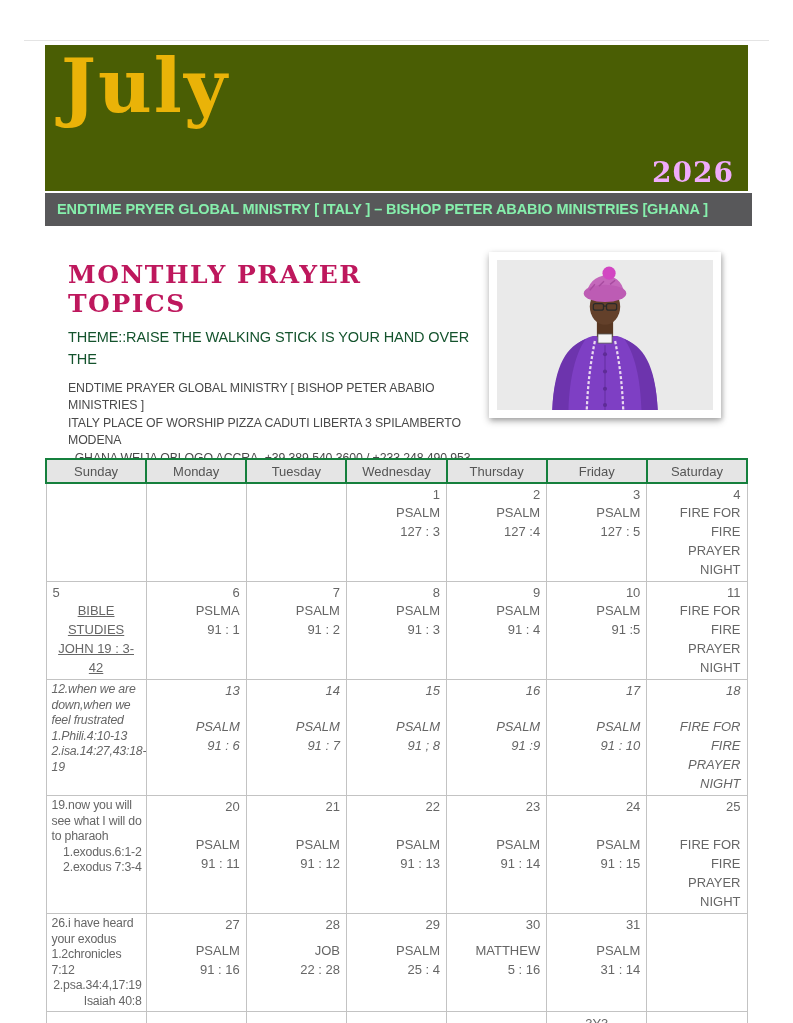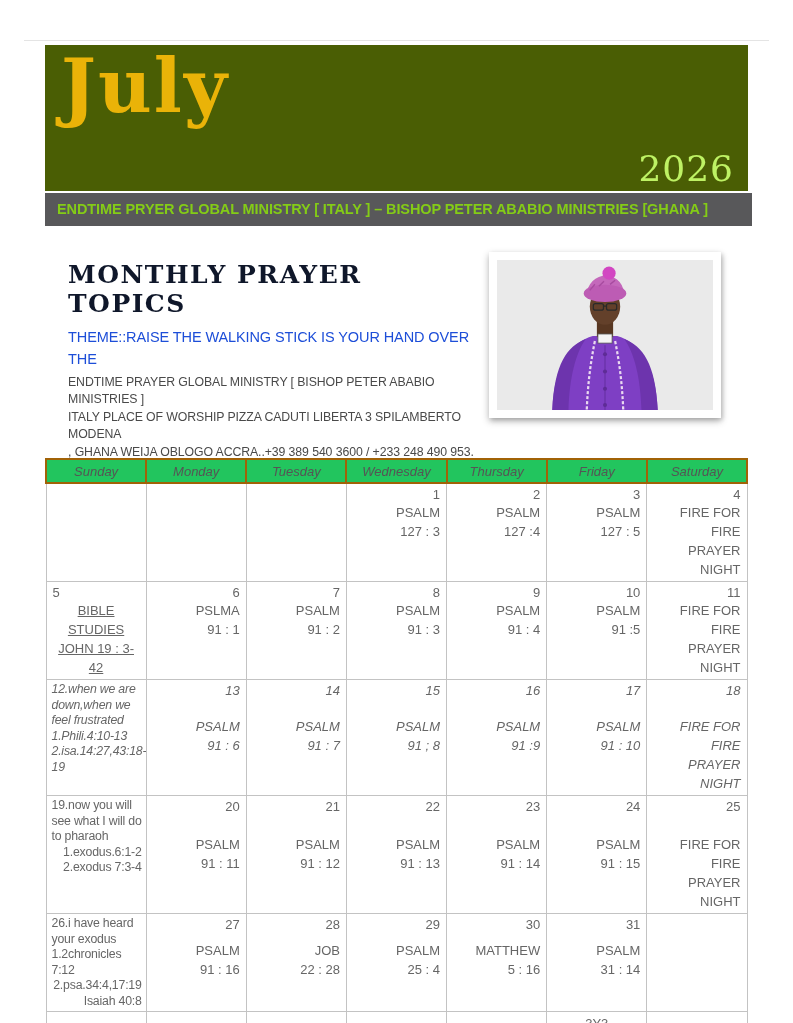--- a/index.html
+++ b/index.html
@@ -7,47 +7,47 @@
   body { font-family:"Liberation Sans", sans-serif; }
   .page { position:relative; width:793px; height:1023px; background:#ffffff; overflow:hidden; }
 
   .page-edge { position:absolute; left:24px; top:40px; width:745px; height:1px; background:#e4e4e4; }
 
   
   .banner { position:absolute; left:45px; top:45px; width:703px; height:146px; background:#4a5e04; }
   .banner-month { position:absolute; left:16px; top:-2px; font-family:"DejaVu Serif", serif;
                   font-weight:900; font-size:74px; color:#eab308; letter-spacing:2px; }
   .banner-year  { position:absolute; right:14px; bottom:2px; font-family:"DejaVu Serif", serif;
-                  font-weight:400; font-size:36px; color:#bef264; letter-spacing:1px; }
+                  font-weight:700; font-size:28px; color:#f0abfc; letter-spacing:1px; }
 
   
   .ministry-bar { position:absolute; left:45px; top:193px; width:707px; height:33px; background:#58585a;
-                  color:#84cc16; font-size:14.5px; font-weight:bold; line-height:33px;
+                  color:#86efac; font-size:14.5px; font-weight:bold; line-height:33px;
                   padding-left:12px; white-space:nowrap; letter-spacing:-0.1px; }
 
   
   .topics { position:absolute; left:68px; top:260px; width:410px; }
   .topics-title { font-family:"DejaVu Serif", serif; font-weight:bold; font-size:25px;
-                  color:#0f172a; letter-spacing:1.5px; }
-  .theme-line { margin-top:2px; font-size:14.5px; color:#1d4ed8; line-height:1.55; letter-spacing:-0.1px; }
+                  color:#be185d; letter-spacing:1.5px; }
+  .theme-line { margin-top:2px; font-size:14.5px; color:#14532d; line-height:1.55; letter-spacing:-0.1px; }
   .theme-block { margin-top:8px; }
-  .address-block { margin-top:3px; }
+  .address-block { margin-top:9px; }
   .address-line { font-size:12.3px; color:#494949; line-height:1.42; letter-spacing:-0.1px; }
 
   
   .photo-frame { position:absolute; left:489px; top:252px; width:232px; height:166px; background:#ffffff;
                  padding:8px; box-shadow:0 3px 7px rgba(0,0,0,0.30), 2px 2px 4px rgba(0,0,0,0.12); }
   .photo-inner { width:100%; height:100%; background:#eaeaea; overflow:hidden; }
   .photo-inner svg { display:block; width:100%; height:100%; }
 
   
   .calendar-wrap { position:absolute; left:45px; top:458px; width:703px; }
   table.calendar { width:703px; border-collapse:collapse; table-layout:fixed; }
-  table.calendar th { height:24px; background:#22c55e; border:2px solid #a16207;
-                      font-size:13px; font-weight:normal; color:#555555; text-align:center;font-style:italic; }
+  table.calendar th { height:24px; background:#e5e5e5; border:2px solid #15803d;
+                      font-size:13px; font-weight:normal; color:#555555; text-align:center; }
   table.calendar td { border:1px solid #c3c3c3; vertical-align:top; padding:2px 2px; overflow:hidden; }
   .day-num { font-size:13px; color:#666666; line-height:17px; padding:0 4px; }
   .al { text-align:left; } .ac { text-align:center;text-decoration:underline; } .ar { text-align:right; }
   .cell-line { font-size:13px; color:#666666; line-height:19px; padding:0 4px; }
   .cell-line.small { font-size:12.3px; line-height:15.5px; padding:0 2px 0 3px; letter-spacing:-0.2px; }
 </style>
 </head>
 <body>
 
 <div class="page">

